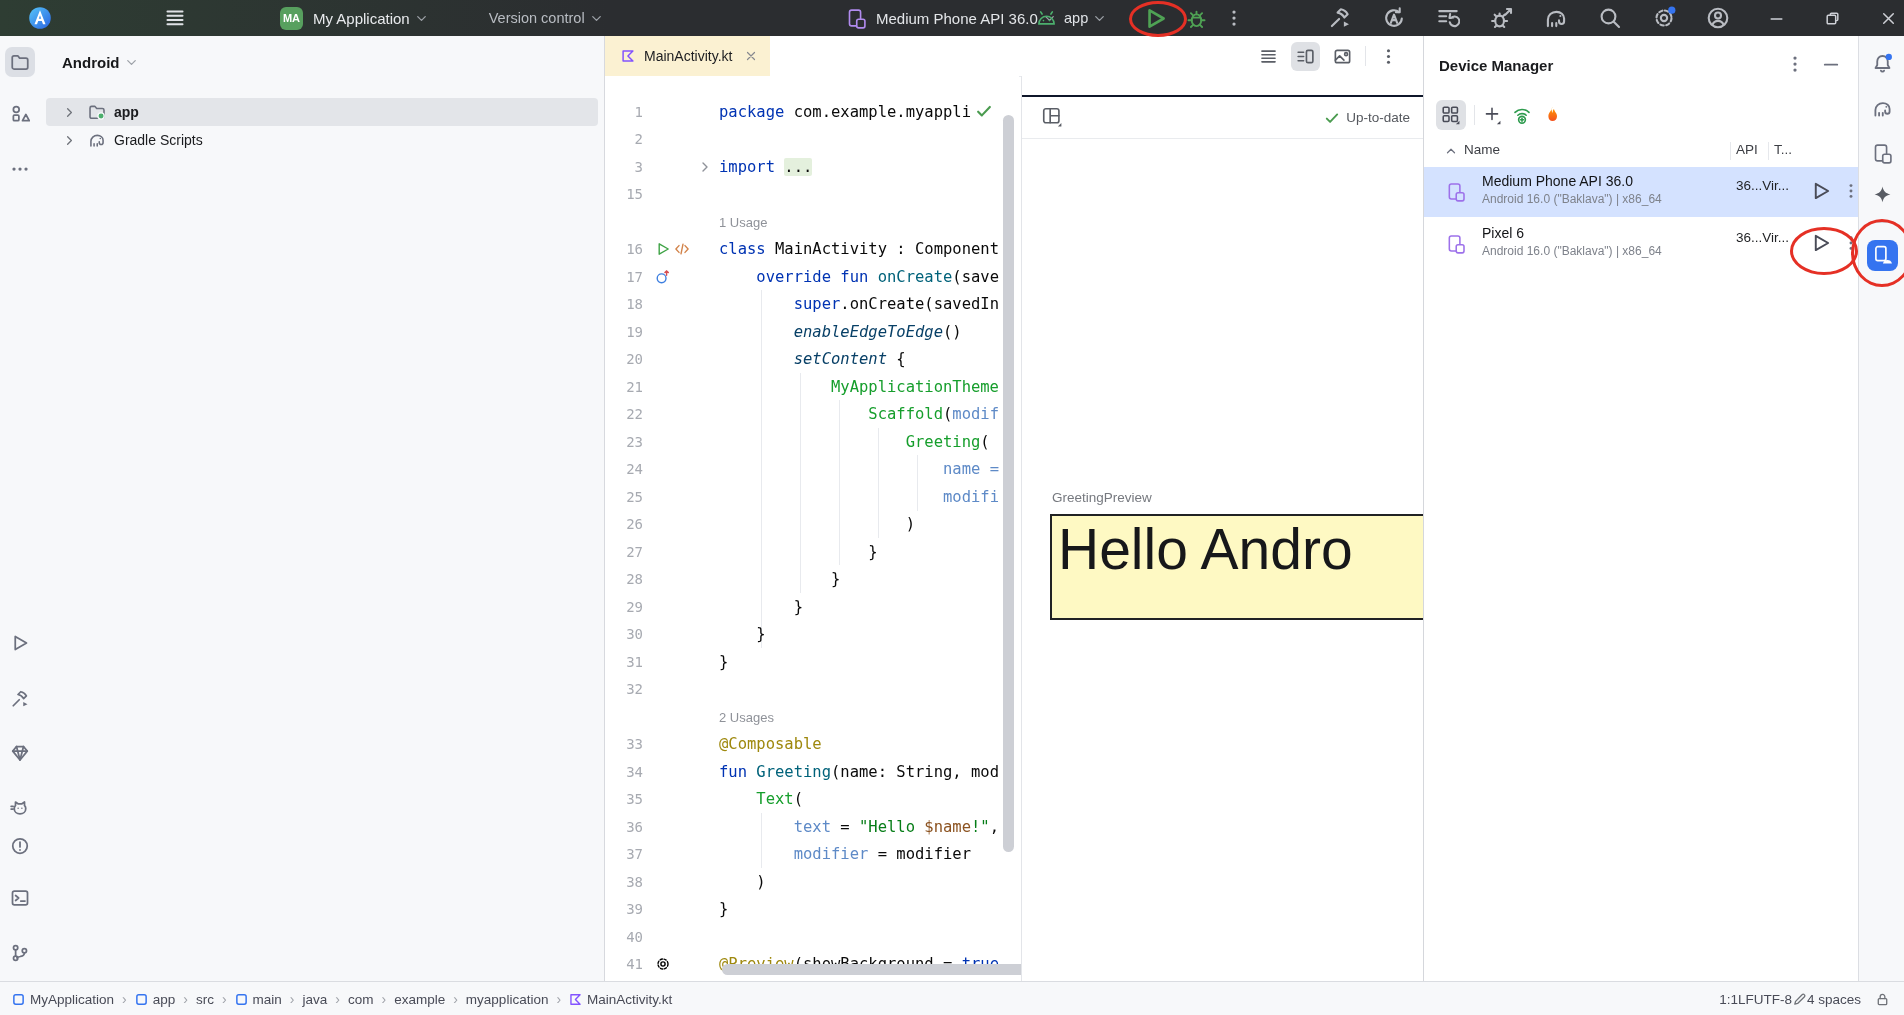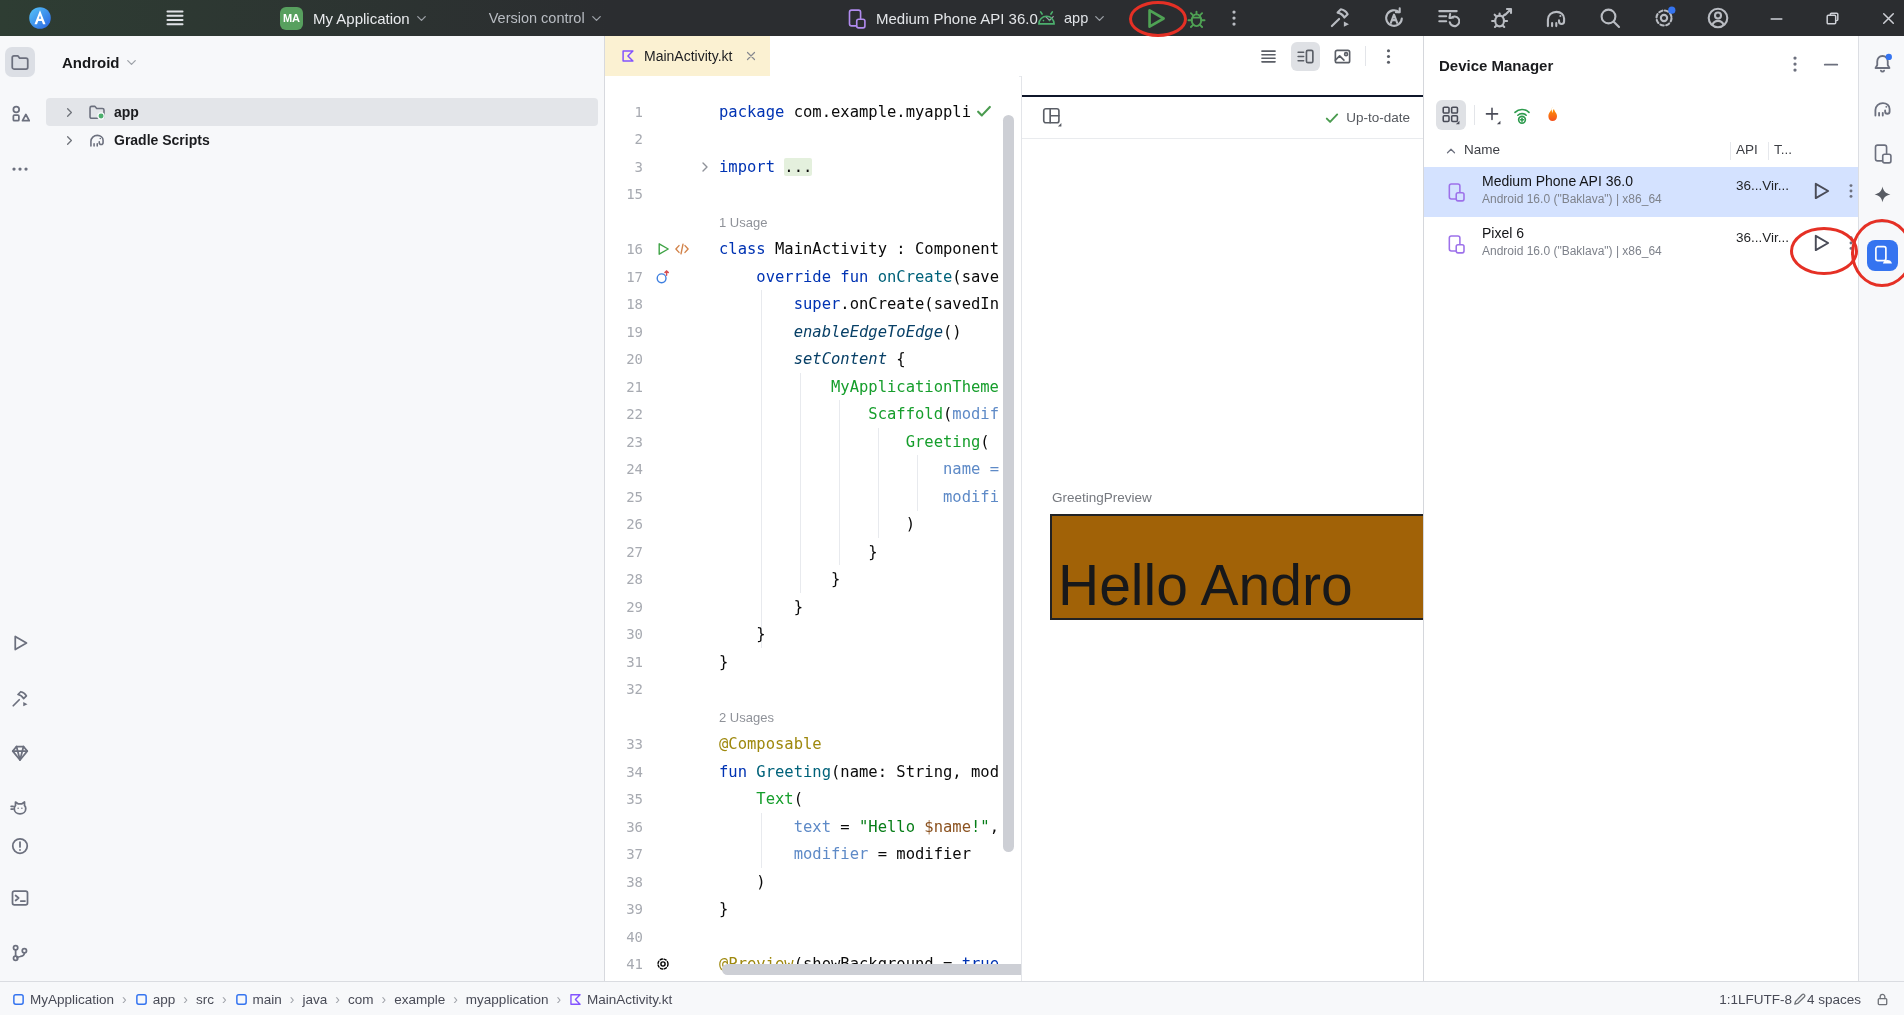--- a/index.html
+++ b/index.html
@@ -39,21 +39,21 @@
   #left-stripe .slot{position:absolute;left:0;width:40px;height:40px;display:flex;align-items:center;justify-content:center;color:#6c707e;}
   #left-stripe .slot .ic{width:20px;height:20px;}
   .tool-active-bg{position:absolute;left:5px;width:30px;height:30px;border-radius:7px;background:#dcdfe5;}
 
   
   #project-panel{left:40px;top:36px;width:564px;height:945px;background:#f7f8fa;}
   #pp-header{position:absolute;left:22px;top:12px;height:28px;display:flex;align-items:center;font-size:15px;color:#17181a;font-weight:600;}
   .tree-row{position:absolute;left:6px;width:552px;height:28px;display:flex;align-items:center;border-radius:4px;font-size:14px;color:#1b1c1f;}
   .tree-row .tchev{width:15px;height:15px;color:#6f737a;margin-left:16px;}
   .tree-row .ticon{width:18px;height:18px;margin-left:11px;color:#6c707e;}
-  .tree-row .tlabel{margin-left:8px;font-weight:bold;}
+  .tree-row .tlabel{margin-left:8px;}
 
   
   #editor{left:604px;top:36px;width:817px;height:945px;background:#fff;border-left:1px solid #d7d9de;}
   #tabbar{position:absolute;left:0;top:0;width:817px;height:40px;background:#fff;border-bottom:1px solid #e8eaee;}
   #tab1{position:absolute;left:0;top:0;height:40px;background:#fbf1d2;display:flex;align-items:center;padding:0 12px 0 16px;}
   #tab1 .kicon{width:14px;height:14px;}
   #tab1 .tabtxt{margin-left:9px;font-size:14px;color:#1c1d20;}
   #tab1 .closex{width:14px;height:14px;margin-left:12px;color:#87898f;}
   #ed-tools{position:absolute;right:24px;top:0;height:40px;display:flex;align-items:center;gap:13px;color:#5a5e66;}
   #ed-tools .ic{width:19px;height:19px;}
@@ -77,22 +77,22 @@
   #inspect-check{position:absolute;left:370px;top:26px;width:18px;height:18px;}
   #vscroll{position:absolute;left:398px;top:39px;width:11px;height:737px;background:#cdcfd5;border-radius:6px;}
   #hscroll{position:absolute;left:117px;top:928px;width:592px;height:11px;background:#cdcfd5;border-radius:6px;}
 
   #preview-pane{position:absolute;left:416px;top:40px;width:401px;height:905px;background:#fff;border-left:1px solid #e3e5e9;overflow:hidden;}
   #pv-toolbar{position:absolute;left:0;top:19px;width:401px;height:41px;border-top:2px solid #0f172a;border-bottom:1px solid #e9ebee;}
   #pv-layout{position:absolute;left:20px;top:10px;width:21px;height:21px;color:#5a5e66;}
   #pv-status{position:absolute;right:13px;top:0;height:41px;display:flex;align-items:center;gap:6px;font-size:13.5px;color:#55585e;}
   #pv-status .ic{width:16px;height:16px;}
   #pv-name{position:absolute;left:30px;top:414px;font-size:13.5px;color:#76797f;}
-  #pv-box{position:absolute;left:28px;top:438px;width:371px;height:102px;border:2px solid #212224;background:#a16207;
-          display:flex;align-items:flex-end;overflow:hidden;}
+  #pv-box{position:absolute;left:28px;top:438px;width:371px;height:102px;border:2px solid #212224;background:#fef9c3;
+          display:flex;align-items:flex-start;overflow:hidden;}
   #pv-box .big{font-size:57px;color:#17181a;padding-left:6px;white-space:nowrap;}
 
   
   #device-panel{left:1423px;top:36px;width:435px;height:945px;background:#fff;border-left:1px solid #d5d7dc;}
   #dm-title{position:absolute;left:15px;top:21px;font-size:15px;font-weight:600;color:#1a1b1e;}
   #dm-head-icons{position:absolute;right:18px;top:18px;display:flex;gap:16px;color:#6c707e;}
   #dm-head-icons .ic{width:20px;height:20px;}
   #dm-toolbar{position:absolute;left:0;top:64px;width:435px;height:36px;}
   #dm-grid-bg{position:absolute;left:12px;top:0px;width:30px;height:30px;border-radius:6px;background:#dfe1e5;}
   #dm-toolbar .ti{position:absolute;top:5px;width:20px;height:20px;color:#494b57;}

